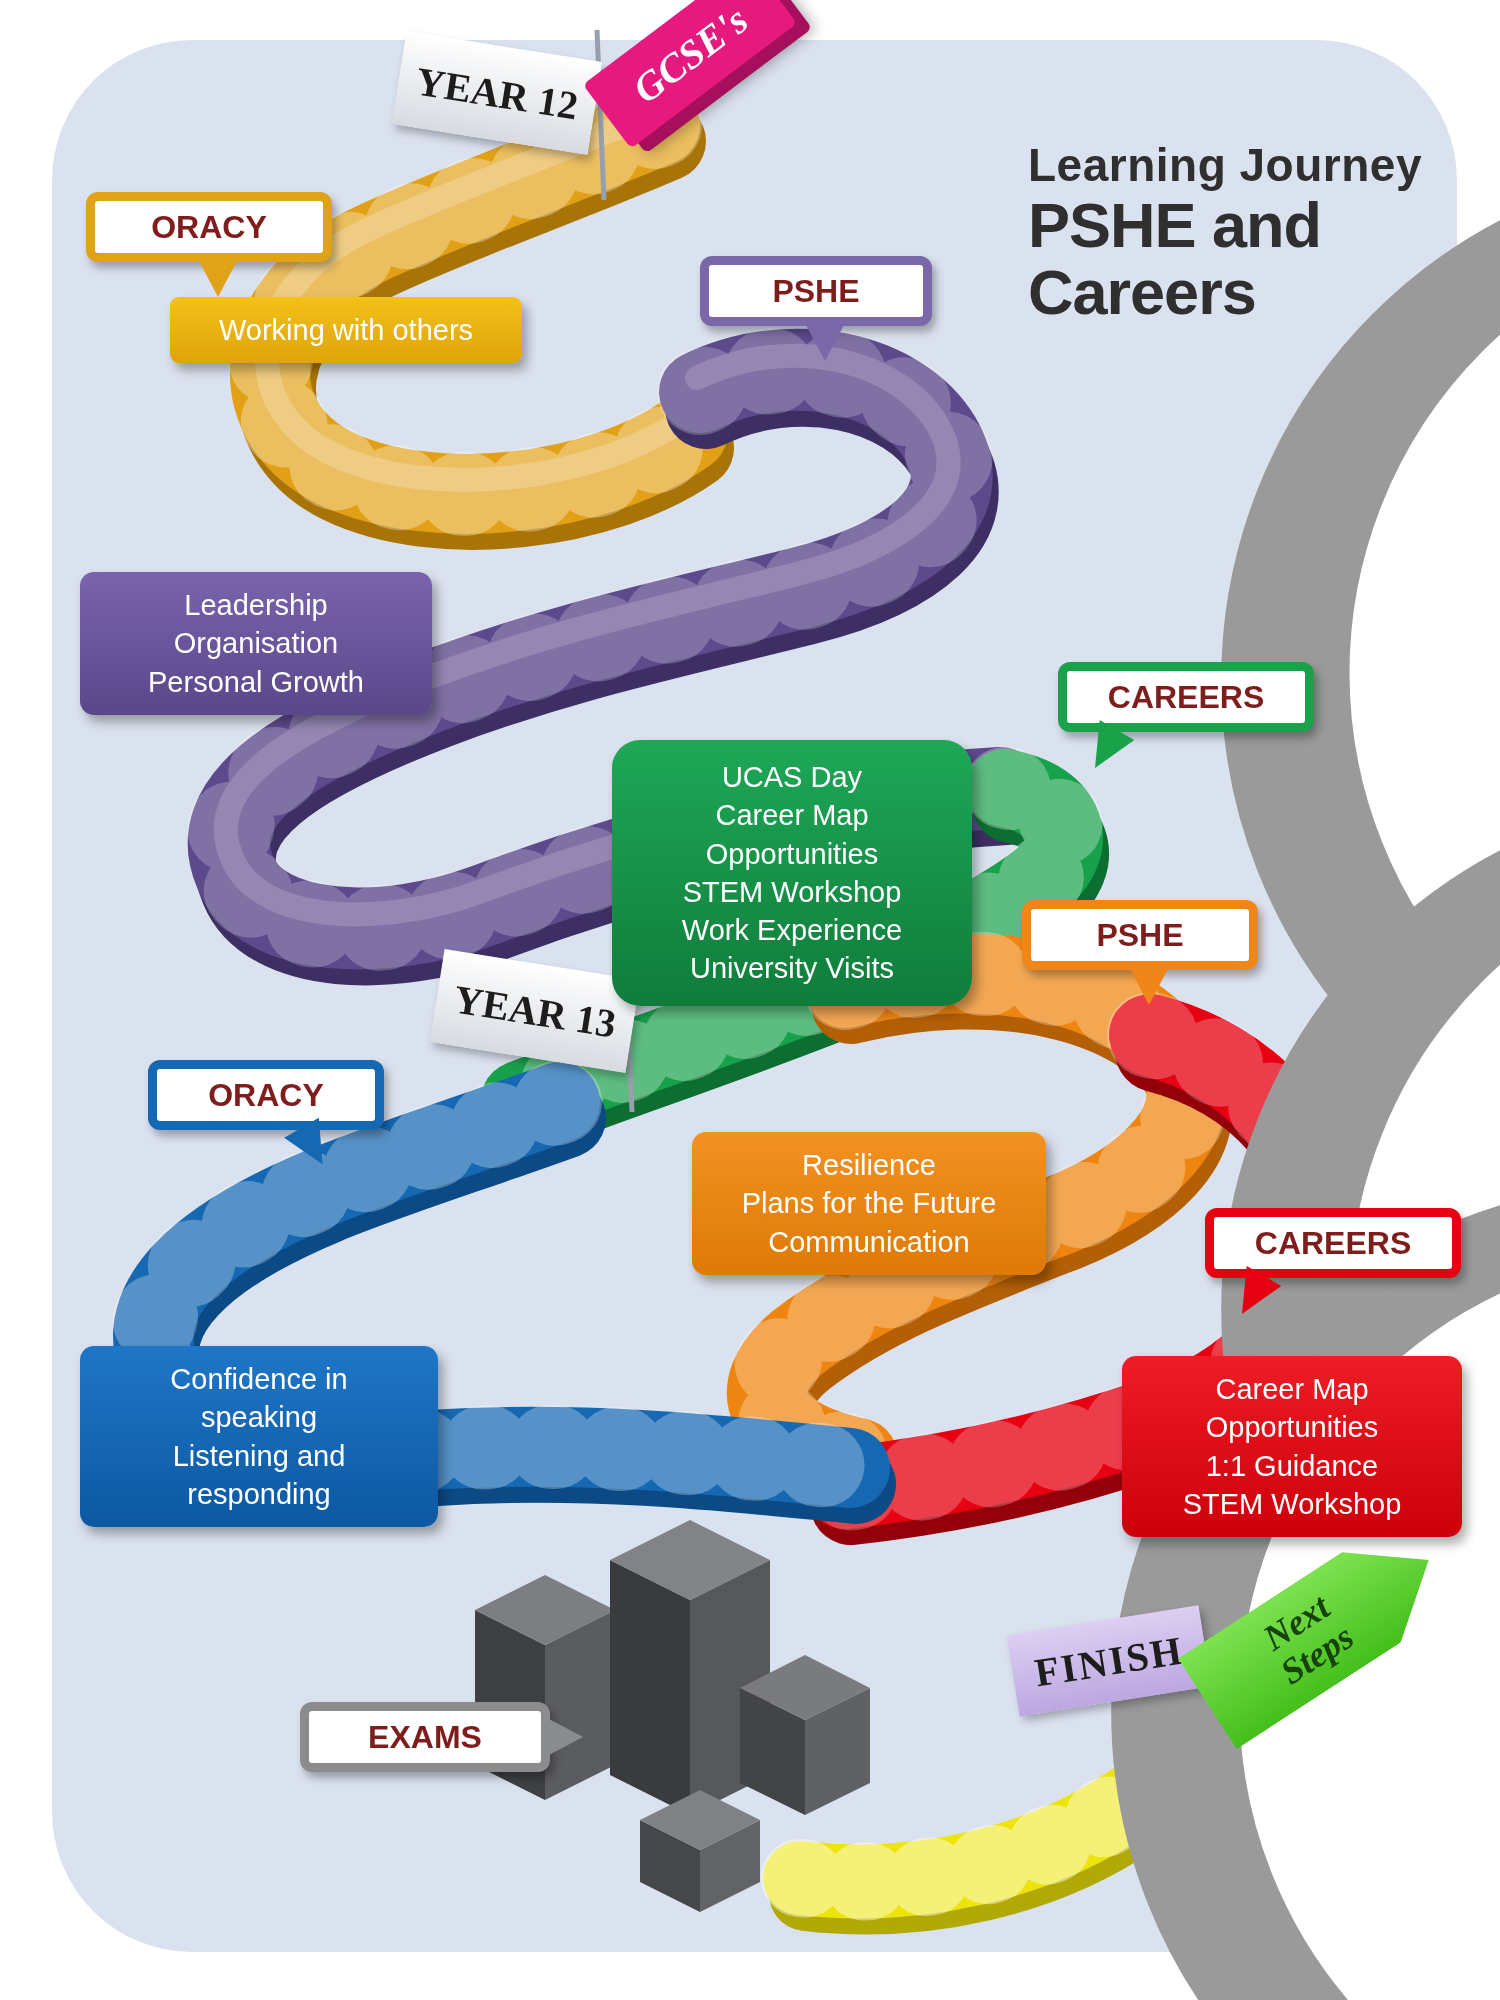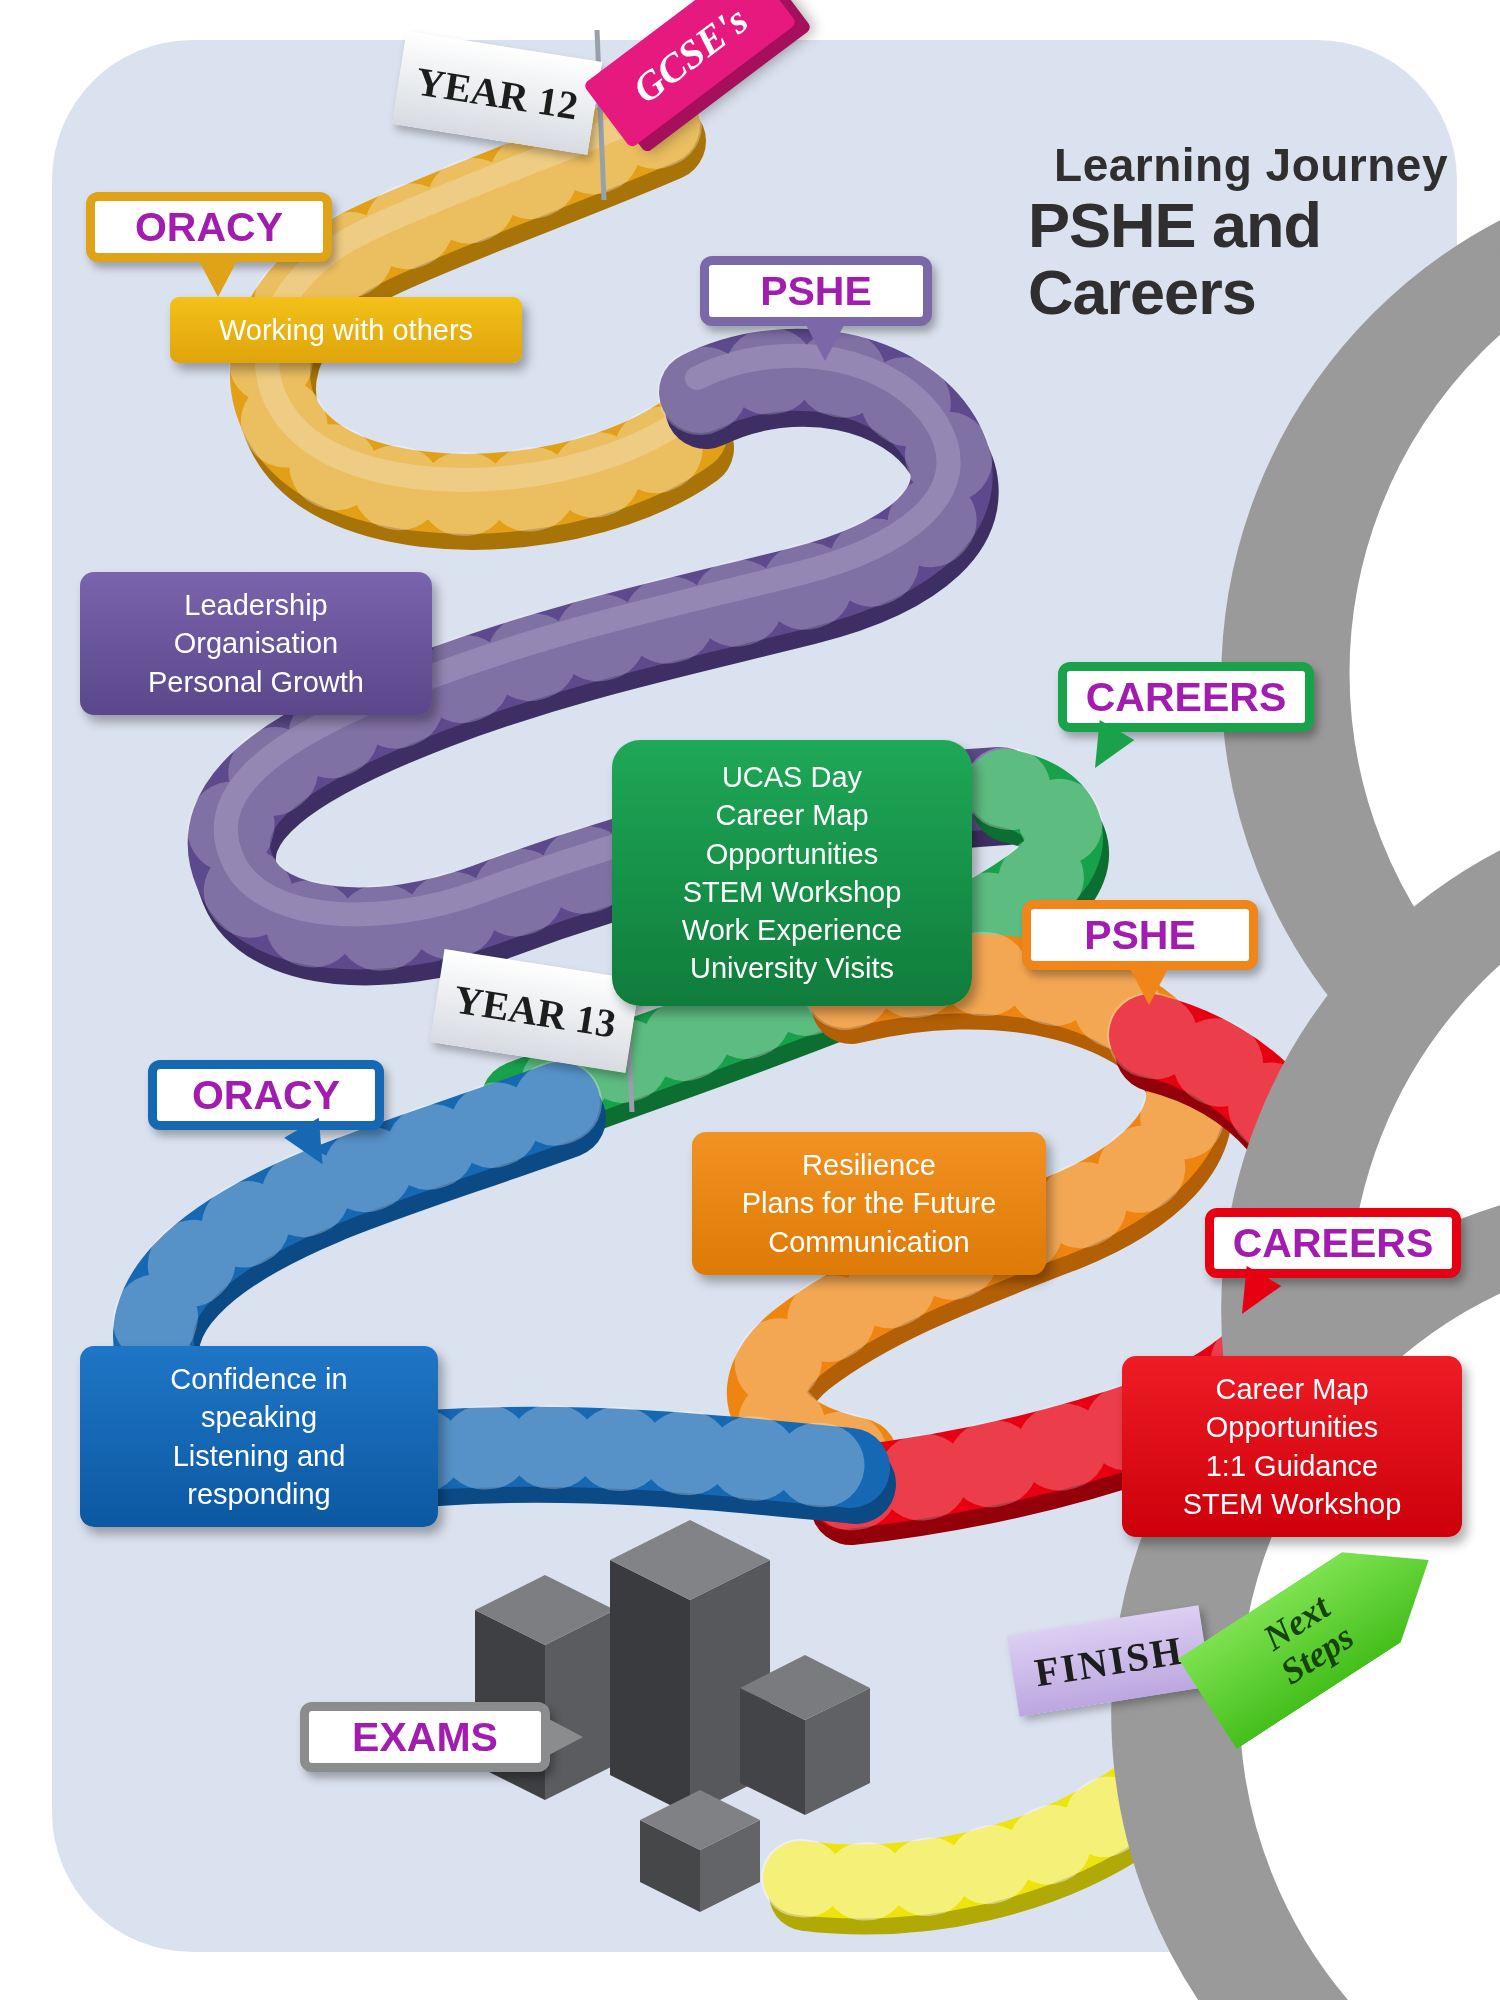--- a/index.html
+++ b/index.html
@@ -8,21 +8,21 @@
   .card { position:absolute; left:52px; top:40px; width:1405px; height:1912px;
           background:#dbe2ef; border-radius:140px; }
 
   svg.scene { position:absolute; left:0; top:0; width:1500px; height:2000px; }
 
   .track use { fill:none; stroke-linecap:round; stroke-linejoin:round; }
   .people use { fill:#ffffff; stroke:#9a9a9a; stroke-width:0.6; }
 
   
   .title { position:absolute; left:1028px; top:138px; width:420px; color:#2f2f2f; }
-  .title-eyebrow { font-size:46px; font-weight:bold; letter-spacing:0.5px;text-align:right; }
+  .title-eyebrow { font-size:46px; font-weight:bold; letter-spacing:0.5px; }
   .title-main { font-size:63px; font-weight:bold; line-height:1.06; letter-spacing:-1px; }
 
   
   .flag { position:absolute; display:flex; align-items:center; justify-content:center;
           font-family:"Liberation Serif", serif; font-weight:bold; color:#1d1d1d;
           background:linear-gradient(180deg,#ffffff,#d7dbe1); box-shadow:4px 5px 9px rgba(0,0,0,.28); }
   .flag-year12 { left:398px; top:46px; width:198px; height:94px; transform:rotate(9deg); font-size:40px; }
   .flag-year13 { left:436px; top:964px; width:198px; height:94px; transform:rotate(9deg); font-size:40px; }
   .flag-finish { left:1012px; top:1620px; width:194px; height:82px; transform:rotate(-9deg);
                  background:linear-gradient(180deg,#dccff2,#bca7e0); font-size:40px; letter-spacing:2px; }
@@ -32,21 +32,21 @@
   .sign-gcse { left:586px; top:14px; width:208px; height:80px; transform:rotate(-37deg);
                background:#e6197f; color:#ffffff; font-size:40px; border-radius:6px;
                box-shadow:9px 13px 0 #a60f5c, 12px 16px 14px rgba(0,0,0,.3); }
   .sign-next { left:1186px; top:1578px; width:238px; height:108px; transform:rotate(-33deg);
                background:linear-gradient(180deg,#7de250,#44bf1b); color:#17430a; font-size:36px;
                clip-path:polygon(0 0, 74% 0, 100% 50%, 74% 100%, 0 100%);
                flex-direction:column; line-height:1.05; padding-right:26px; }
 
   
   .tag { position:absolute; background:#ffffff; border-radius:12px; display:flex; align-items:center;
-         justify-content:center; font-weight:bold; font-size:41px; color:#a21caf;
+         justify-content:center; font-weight:bold; font-size:32px; color:#7f1d1d;
          box-shadow:4px 6px 9px rgba(0,0,0,.3); }
   .tag-gold   { border:9px solid #e0a318; }
   .tag-purple { border:9px solid #7b68a8; }
   .tag-green  { border:9px solid #1aa24a; }
   .tag-orange { border:9px solid #f08519; }
   .tag-blue   { border:9px solid #1668b3; }
   .tag-red    { border:9px solid #e60012; }
   .tag-gray   { border:9px solid #8a8c8e; }
 
   .t-oracy1   { left:86px;   top:192px;  width:228px; height:52px; }

